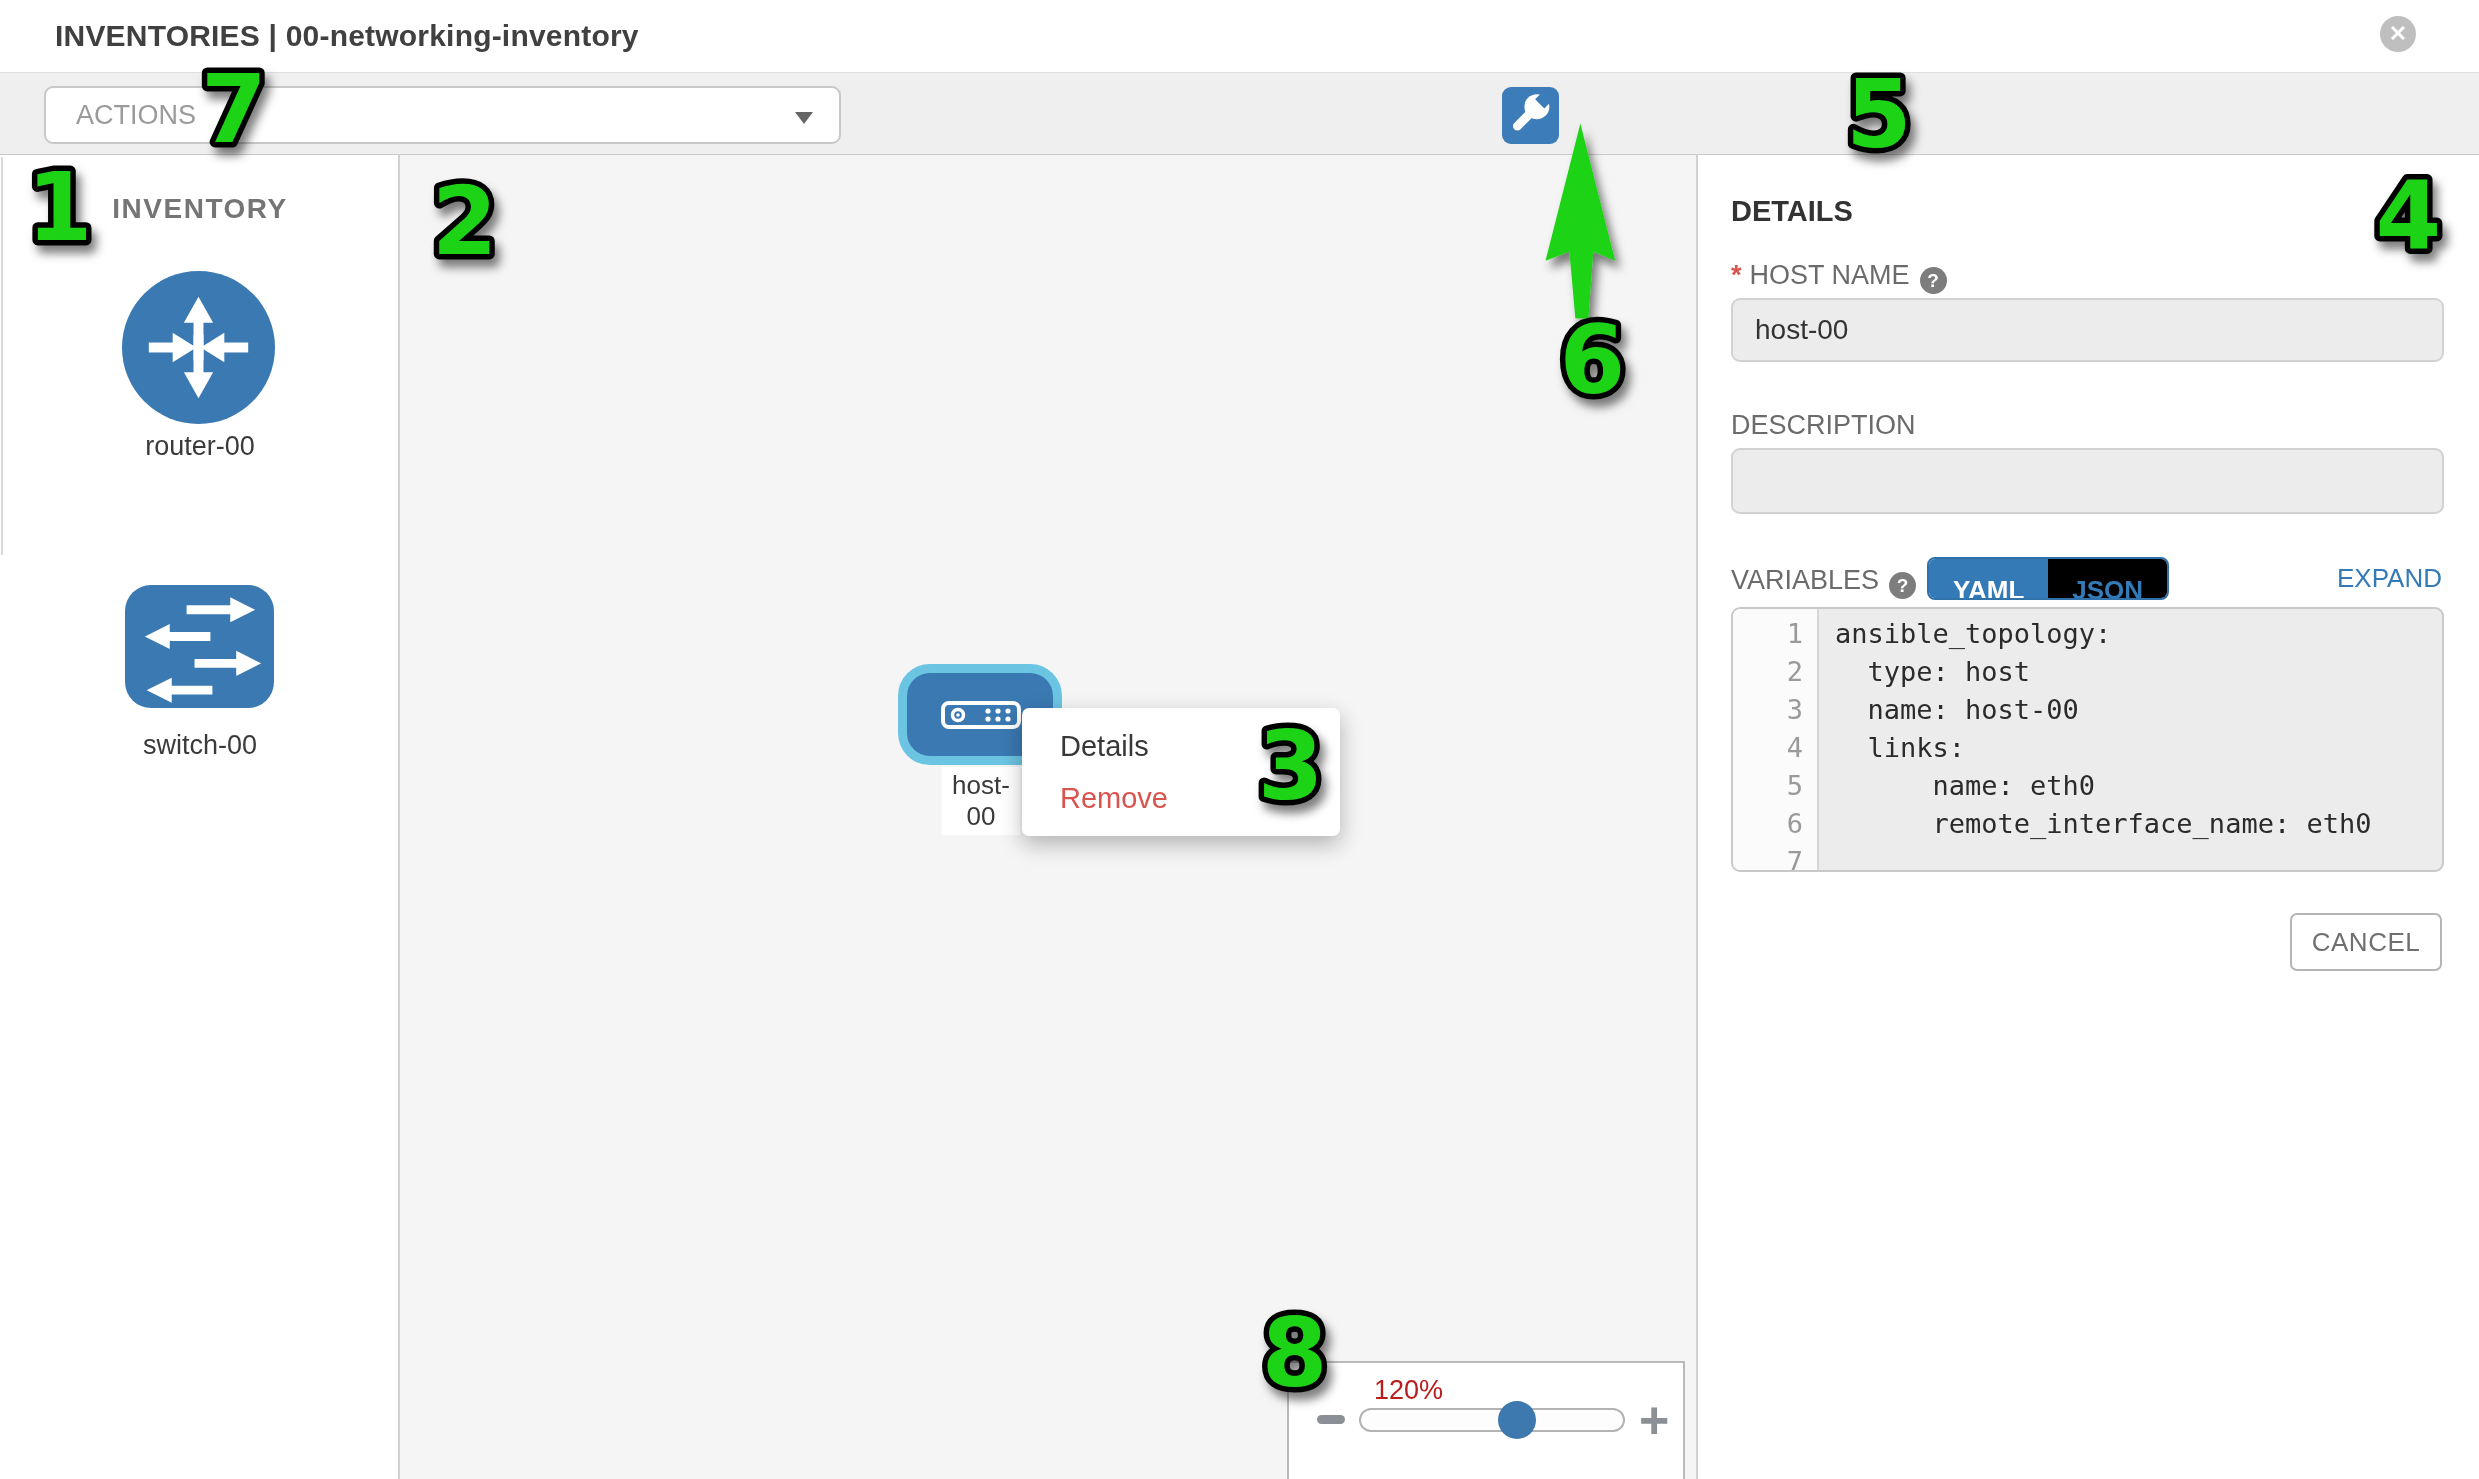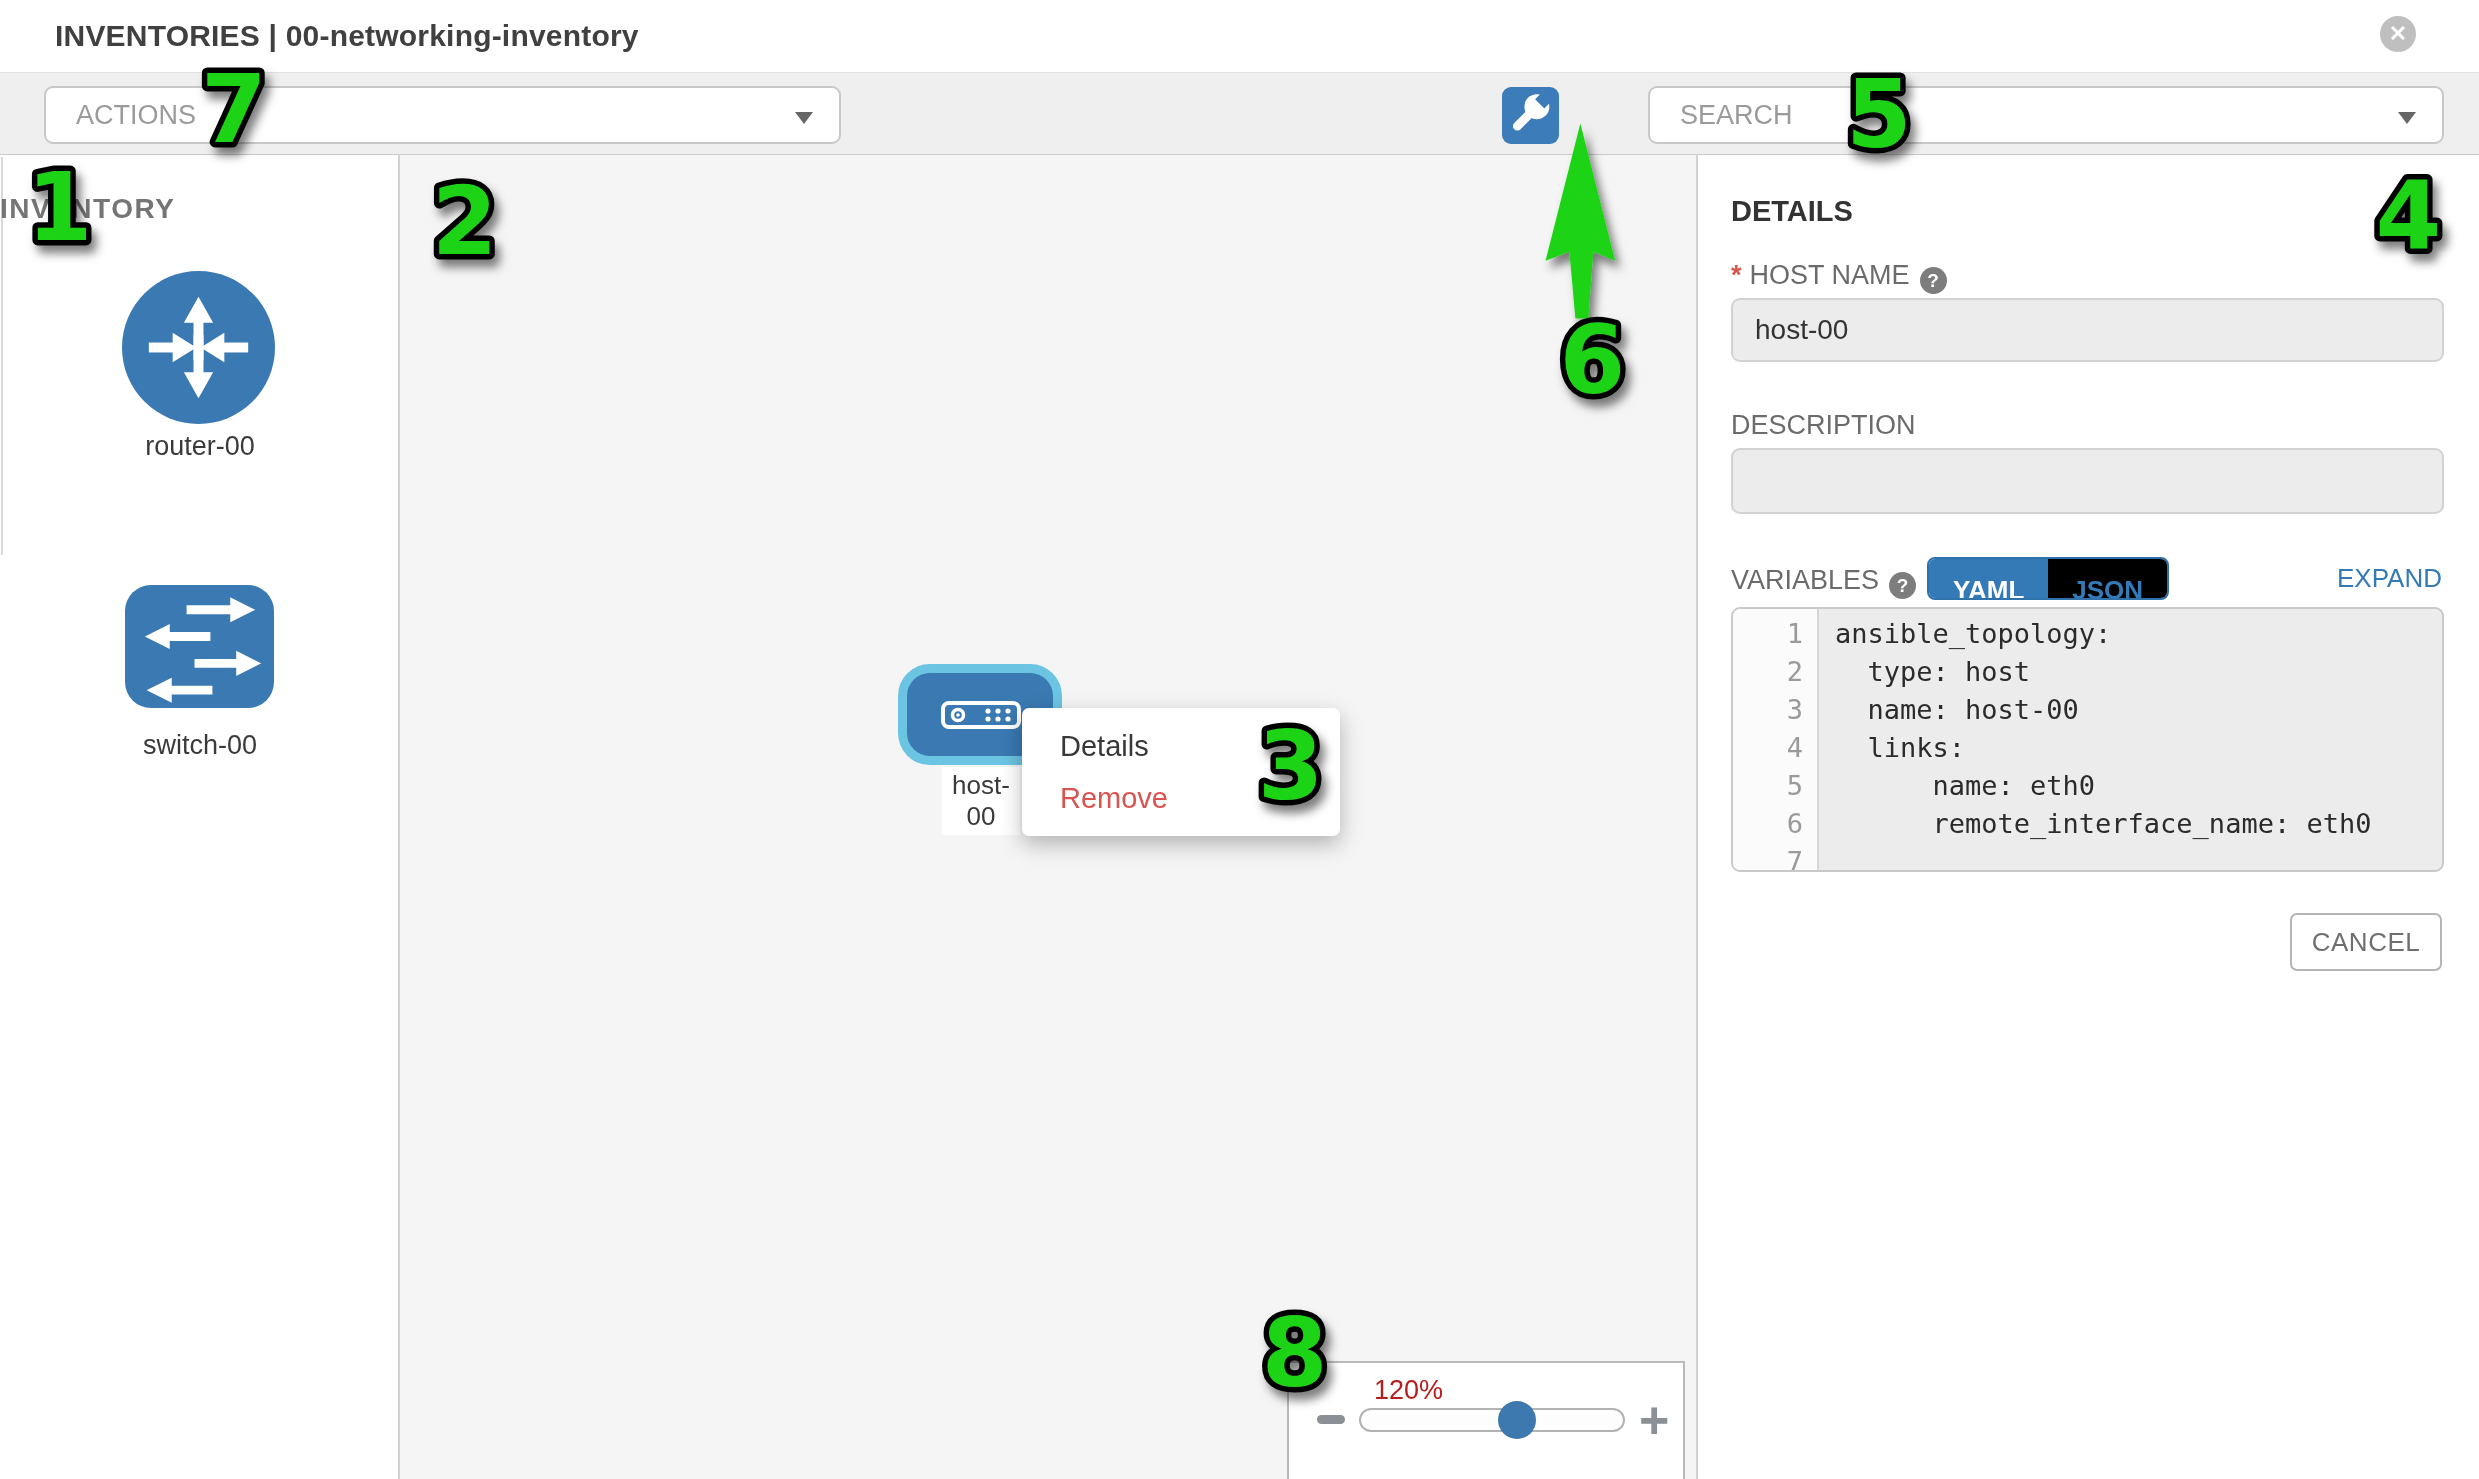--- a/index.html
+++ b/index.html
@@ -25,21 +25,21 @@
            border-left:9px solid transparent; border-right:9px solid transparent;
            border-top:12px solid #666666; }
   .wrench-btn { position:absolute; left:1502px; top:14px; width:57px; height:57px;
                 background:#3c7cb9; border-radius:9px; }
   .key-btn { position:absolute; left:1574px; top:90px; width:54px; height:54px; }
 
   
   .sidebar { position:absolute; left:0; top:155px; width:400px; height:1324px;
              background:#ffffff; border-right:2px solid #d2d2d2; }
   .sidebar-scrollline { position:absolute; left:1px; top:2px; width:2px; height:398px; background:#d8d8d8; }
-  .sidebar-heading { position:absolute; left:0; top:38px; width:400px; 
+  .sidebar-heading { position:absolute; left:0; top:38px; width:400px; text-align:center;
                      font-size:28px; font-weight:bold; color:#757575; letter-spacing:1.5px; }
   .palette-item { position:absolute; cursor:pointer; }
   .router-shape { position:absolute; left:122px; top:116px; width:153px; height:153px;
                   border-radius:50%; background:#3a79b2; }
   .switch-shape { position:absolute; left:125px; top:430px; width:149px; height:123px;
                   border-radius:26px; background:#3a79b2; }
   .palette-label { position:absolute; width:400px; left:0; text-align:center;
                    font-size:27px; color:#3a3a3a; }
   .router-label { top:276px; }
   .switch-label { top:575px; }
@@ -153,24 +153,20 @@
     </div>
     <div class="key-btn">
       <span>
         <svg width="54" height="54" viewBox="0 0 54 54">
           <circle cx="16" cy="16" r="8.5" fill="none" stroke="#8a8e93" stroke-width="6"></circle>
           <line x1="22.5" y1="22.5" x2="40" y2="40" stroke="#8a8e93" stroke-width="6.5" stroke-linecap="round"></line>
           <line x1="31" y1="31" x2="37" y2="25" stroke="#8a8e93" stroke-width="5.5" stroke-linecap="round"></line>
           <line x1="38" y1="38" x2="44.5" y2="31.5" stroke="#8a8e93" stroke-width="5.5" stroke-linecap="round"></line>
         </svg>
       </span>
-    </div>
-    <div class="dropdown dd-search">
-      <span>SEARCH</span>
-      <span class="caret"></span>
     </div>
   </div>
 
   <div class="sidebar">
     <div class="sidebar-scrollline"></div>
     <div class="sidebar-heading">INVENTORY</div>
 
     <div class="router-shape palette-item">
       <span>
         <svg width="153" height="153" viewBox="0 0 154 154">

